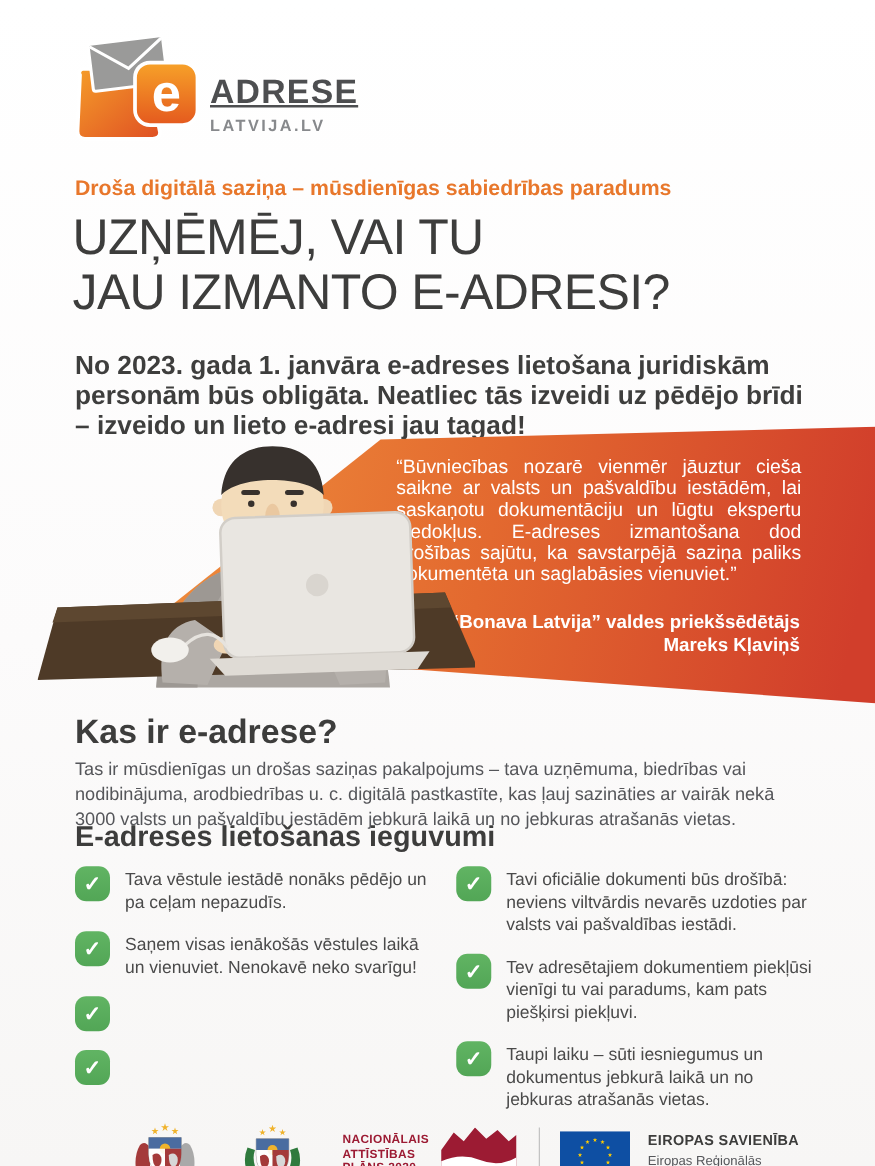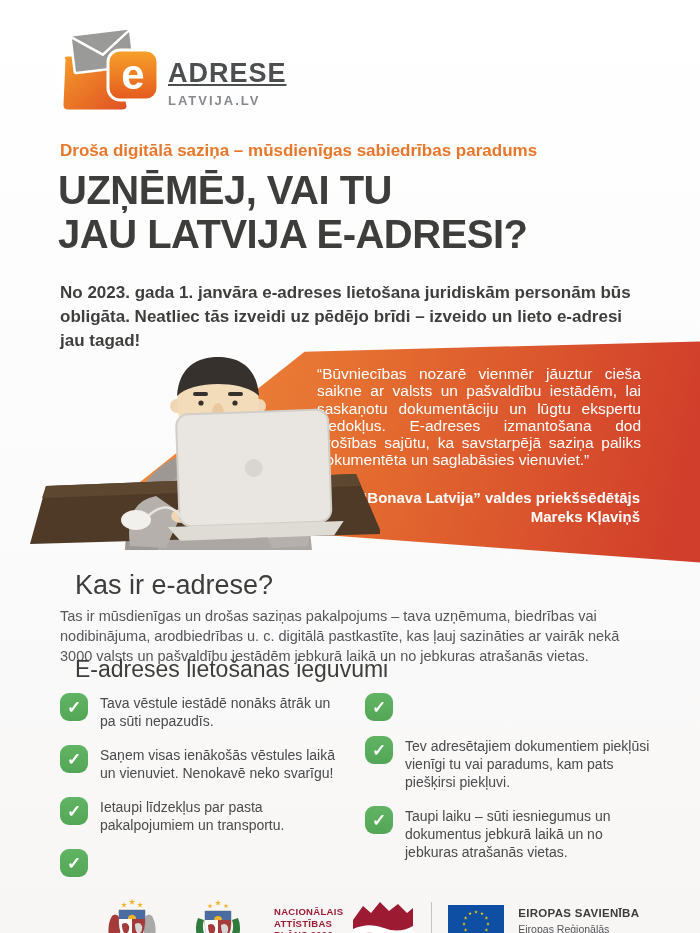--- a/index.html
+++ b/index.html
@@ -13,42 +13,42 @@
 
   
   .logo { position:absolute; left:58px; top:26px; width:300px; height:92px; }
   .logo-icon { position:absolute; left:0; top:0; width:110px; height:92px; }
   .brand { position:absolute; left:110px; top:32px; }
   .brand-name { font-size:27px; font-weight:800; color:#4d4e50; letter-spacing:1px;text-decoration:underline; }
   .brand-domain { font-size:13px; font-weight:700; color:#87898c; letter-spacing:2px; margin-top:4px; }
 
   
   .kicker { position:absolute; left:60px; top:141px; font-size:17px; font-weight:700; color:#e8772b; }
-  .title { position:absolute; left:58px; top:168px; font-size:40px; line-height:44px; font-weight:700; color:#3d3d3c; letter-spacing:-0.5px; }
-  .intro { position:absolute; left:60px; top:281px; width:585px; font-size:17px; line-height:24px; font-weight:700; color:#3e3e3d; }
+  .title { position:absolute; left:58px; top:168px; font-size:40px; line-height:44px; font-weight:400; color:#3d3d3c; letter-spacing:-0.5px; }
+  .intro { position:absolute; left:60px; top:281px; width:585px; font-size:21px; line-height:24px; font-weight:700; color:#3e3e3d; }
 
   
   .hero { position:absolute; left:0; top:338px; width:700px; height:228px; }
   .quote-shape {
     position:absolute; inset:0;
     background:linear-gradient(102deg,#f2973f 8%,#e3692f 55%,#d13e2b 96%);
     clip-path:polygon(43.5% 6%, 100% 1.5%, 100% 98.5%, 13.5% 79%);
   }
   .quote-text {
     position:absolute; left:317px; top:27px; width:324px;
     font-size:15.5px; line-height:17.3px; color:#ffffff; text-align:justify; font-weight:500;
   }
   .quote-attrib {
     position:absolute; right:60px; top:150px; width:360px;
     font-size:15px; line-height:19px; font-weight:700; color:#ffffff; text-align:right;
   }
   .illustration { position:absolute; left:30px; top:12px; width:350px; height:205px; }
 
   
-  .h2 { position:absolute; left:60px; font-weight:400; color:#3d3d3c;margin-left:15px; }
+  .h2 { position:absolute; left:60px; font-weight:700; color:#3d3d3c; }
   .what-heading { top:570px; font-size:27px; }
   .what-body { position:absolute; left:60px; top:606px; width:590px; font-size:14.5px; line-height:20px; color:#55565a; }
   .benefits-heading { top:656px; font-size:23px; }
 
   .benefits { position:absolute; left:60px; top:693px; width:590px; display:flex; gap:20px; }
   .benefit-col { width:285px; }
   .benefit { display:flex; gap:12px; margin-bottom:15px; }
   .check {
     flex:0 0 28px; width:28px; height:28px; border-radius:9px;
     background:linear-gradient(180deg,#61b463,#52a656);
@@ -105,21 +105,21 @@
     </svg>
     <div class="brand">
       <div class="brand-name">ADRESE</div>
       <div class="brand-domain">LATVIJA.LV</div>
     </div>
   </div>
 
   <div class="kicker">Droša digitālā saziņa – mūsdienīgas sabiedrības paradums</div>
   <h1 class="title">
     <span>UZŅĒMĒJ, VAI TU</span><br>
-    <span>JAU LATVIJA E-ADRESI?</span>
+    <span>JAU IZMANTO E-ADRESI?</span>
   </h1>
   <p class="intro">No 2023. gada 1. janvāra e-adreses lietošana juridiskām personām būs obligāta. Neatliec tās izveidi uz pēdējo brīdi – izveido un lieto e-adresi jau tagad!</p>
 
   <div class="hero">
     <div class="quote-shape"></div>
     <p class="quote-text">“Būvniecības nozarē vienmēr jāuztur cieša saikne ar valsts un pašvaldību iestādēm, lai saskaņotu dokumentāciju un lūgtu ekspertu viedokļus. E-adreses izmantošana dod drošības sajūtu, ka savstarpējā saziņa paliks dokumentēta un saglabāsies vienuviet.”</p>
     <div class="quote-attrib">
       <span>“Bonava Latvija” valdes priekšsēdētājs</span><br>
       <span>Mareks Kļaviņš</span>
     </div>
@@ -163,37 +163,37 @@
   </div>
 
   <h2 class="h2 what-heading">Kas ir e-adrese?</h2>
   <p class="what-body">Tas ir mūsdienīgas un drošas saziņas pakalpojums – tava uzņēmuma, biedrības vai nodibinājuma, arodbiedrības u. c. digitālā pastkastīte, kas ļauj sazināties ar vairāk nekā 3000 valsts un pašvaldību iestādēm jebkurā laikā un no jebkuras atrašanās vietas.</p>
 
   <h2 class="h2 benefits-heading">E-adreses lietošanas ieguvumi</h2>
   <div class="benefits">
     <div class="benefit-col">
       <div class="benefit">
         <div class="check">✓</div>
-        <div class="benefit-text">Tava vēstule iestādē nonāks ātrāk un pa sūti nepazudīs.</div>
+        <div class="benefit-text">Tava vēstule iestādē nonāks pēdējo un pa ceļam nepazudīs.</div>
       </div>
       <div class="benefit">
         <div class="check">✓</div>
         <div class="benefit-text">Saņem visas ienākošās vēstules laikā un vienuviet. Nenokavē neko svarīgu!</div>
       </div>
       <div class="benefit">
         <div class="check">✓</div>
-        <div class="benefit-text">Ietaupi līdzekļus par pasta pakalpojumiem un transportu.</div>
       </div>
       <div class="benefit">
         <div class="check">✓</div>
       </div>
     </div>
     <div class="benefit-col">
       <div class="benefit">
         <div class="check">✓</div>
+        <div class="benefit-text">Tavi oficiālie dokumenti būs drošībā: neviens viltvārdis nevarēs uzdoties par valsts vai pašvaldības iestādi.</div>
       </div>
       <div class="benefit">
         <div class="check">✓</div>
         <div class="benefit-text">Tev adresētajiem dokumentiem piekļūsi vienīgi tu vai paradums, kam pats piešķirsi piekļuvi.</div>
       </div>
       <div class="benefit">
         <div class="check">✓</div>
         <div class="benefit-text">Taupi laiku – sūti iesniegumus un dokumentus jebkurā laikā un no jebkuras atrašanās vietas.</div>
       </div>
     </div>

